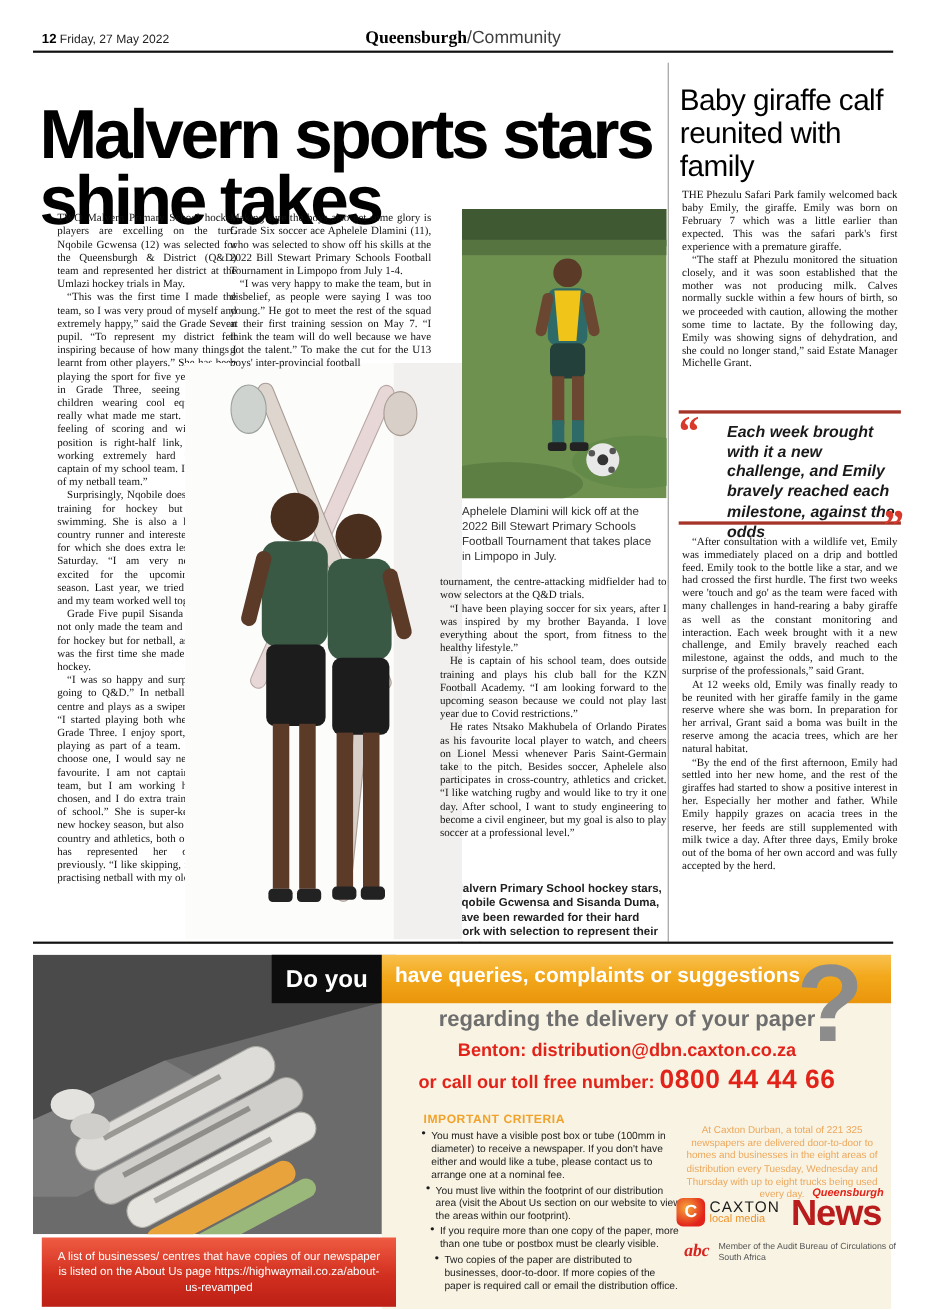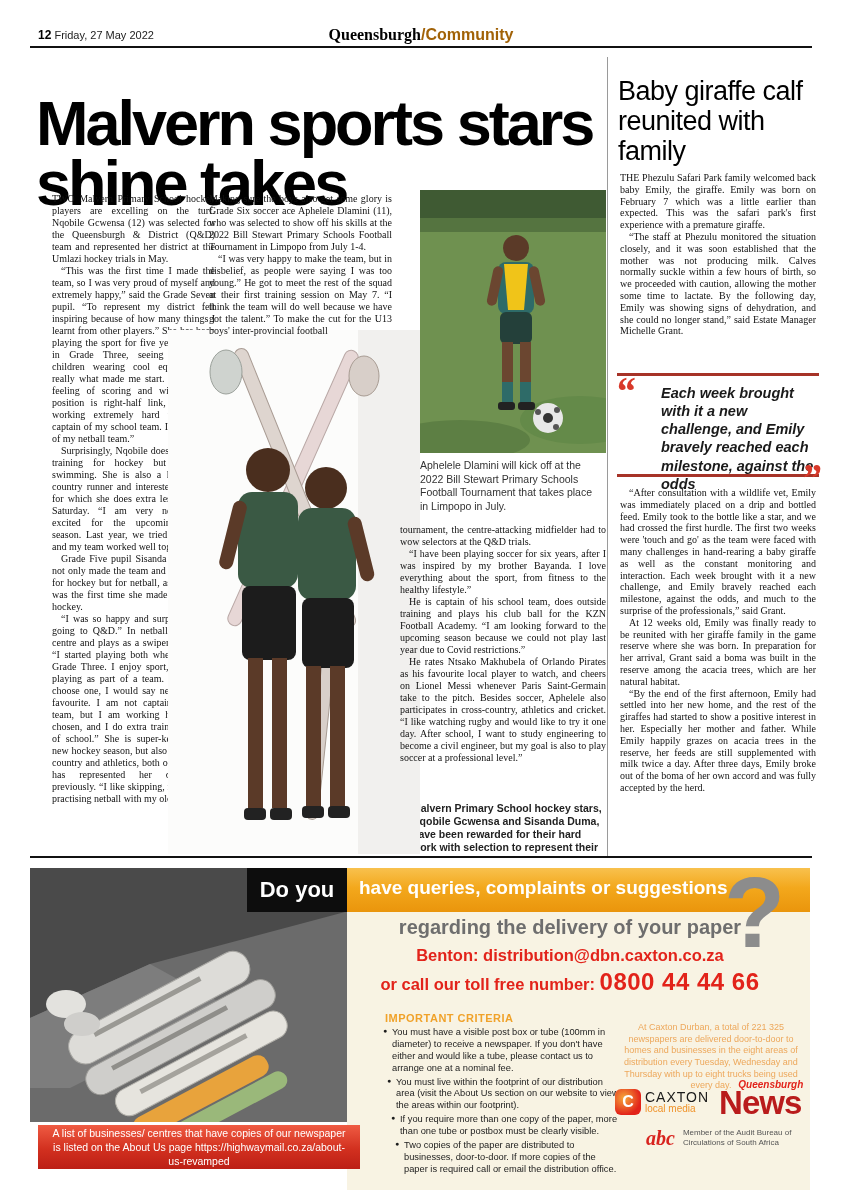--- a/index.html
+++ b/index.html
@@ -5,21 +5,21 @@
   html,body{margin:0;padding:0;background:#e9e9e9;}
   .page{position:relative;width:842px;height:1191px;background:#ffffff;margin:0 auto;
         font-family:"Liberation Serif",serif;overflow:hidden;padding-left:47px;}
   .abs{position:absolute;}
 
   
   .pagenum{left:38px;top:28px;font-family:"Liberation Sans",sans-serif;font-size:11px;color:#222;}
   .pagenum b{font-size:12px;color:#000;}
   .masthead{left:0;top:26px;width:842px;text-align:center;font-size:16px;color:#000;}
   .masthead .mh-bold{font-family:"Liberation Serif",serif;font-weight:700;}
-  .masthead .mh-light{font-family:"Liberation Sans",sans-serif;font-weight:700;color:#a16207;}
+  .masthead .mh-light{font-family:"Liberation Sans",sans-serif;font-weight:400;color:#404040;}
   .rule-top{left:30px;top:46px;width:782px;height:2px;background:#111;}
   .rule-bottom{left:30px;top:856px;width:782px;height:2px;background:#111;}
   .vdivider{left:607px;top:57px;width:1px;height:799px;background:#9a9a9a;}
 
   
   .headline{left:36px;top:52px;width:575px;font-family:"Liberation Sans",sans-serif;
             font-weight:900;font-size:63px;line-height:.95;letter-spacing:-3px;color:#000;}
   .bodycol{font-size:10px;line-height:1.2;color:#111;text-align:justify;}
   .bodycol p{margin:0;text-indent:9px;}
   .bodycol p.first{text-indent:0;}
@@ -93,23 +93,23 @@
                 display:flex;align-items:center;justify-content:center;margin-right:4px;}
   .caxton-words{font-family:"Liberation Sans",sans-serif;line-height:1;}
   .caxton-name{font-size:14px;letter-spacing:1px;color:#1a1a1a;}
   .caxton-sub{font-size:10px;color:#f0932a;}
   .news-logo{position:relative;margin-left:10px;font-family:"Liberation Sans",sans-serif;}
   .news-word{font-weight:900;font-size:33px;color:#b91c1c;letter-spacing:-1px;line-height:1;}
   .news-region{position:absolute;right:-2px;top:-7px;font-size:10px;font-weight:700;
                font-style:italic;color:#e2231a;}
   .abc-row{left:622px;top:1128px;width:195px;display:flex;align-items:center;z-index:3;}
   .abc-logo{font-family:"Liberation Serif",serif;font-style:italic;font-weight:700;
-            font-size:20px;color:#d8231e;margin-right:8px;line-height:1;margin-left:24px;}
+            font-size:16px;color:#d8231e;margin-right:8px;line-height:1;}
   .abc-text{font-family:"Liberation Sans",sans-serif;font-size:8px;line-height:1.3;color:#555;}
-  .red-box{left:38px;top:1125px;width:322px;height:44px;
+  .red-box{left:38px;top:1125px;width:322px;height:63px;
            background:linear-gradient(180deg,#ef5b43 0%,#d2301f 55%,#bc1f15 100%);
            color:#fff;font-family:"Liberation Sans",sans-serif;font-size:10.5px;line-height:1.35;
            text-align:center;display:flex;align-items:center;justify-content:center;
            padding:4px 14px;box-sizing:border-box;z-index:3;}
 </style>
 </head>
 <body>
 
 <div class="page">
 

